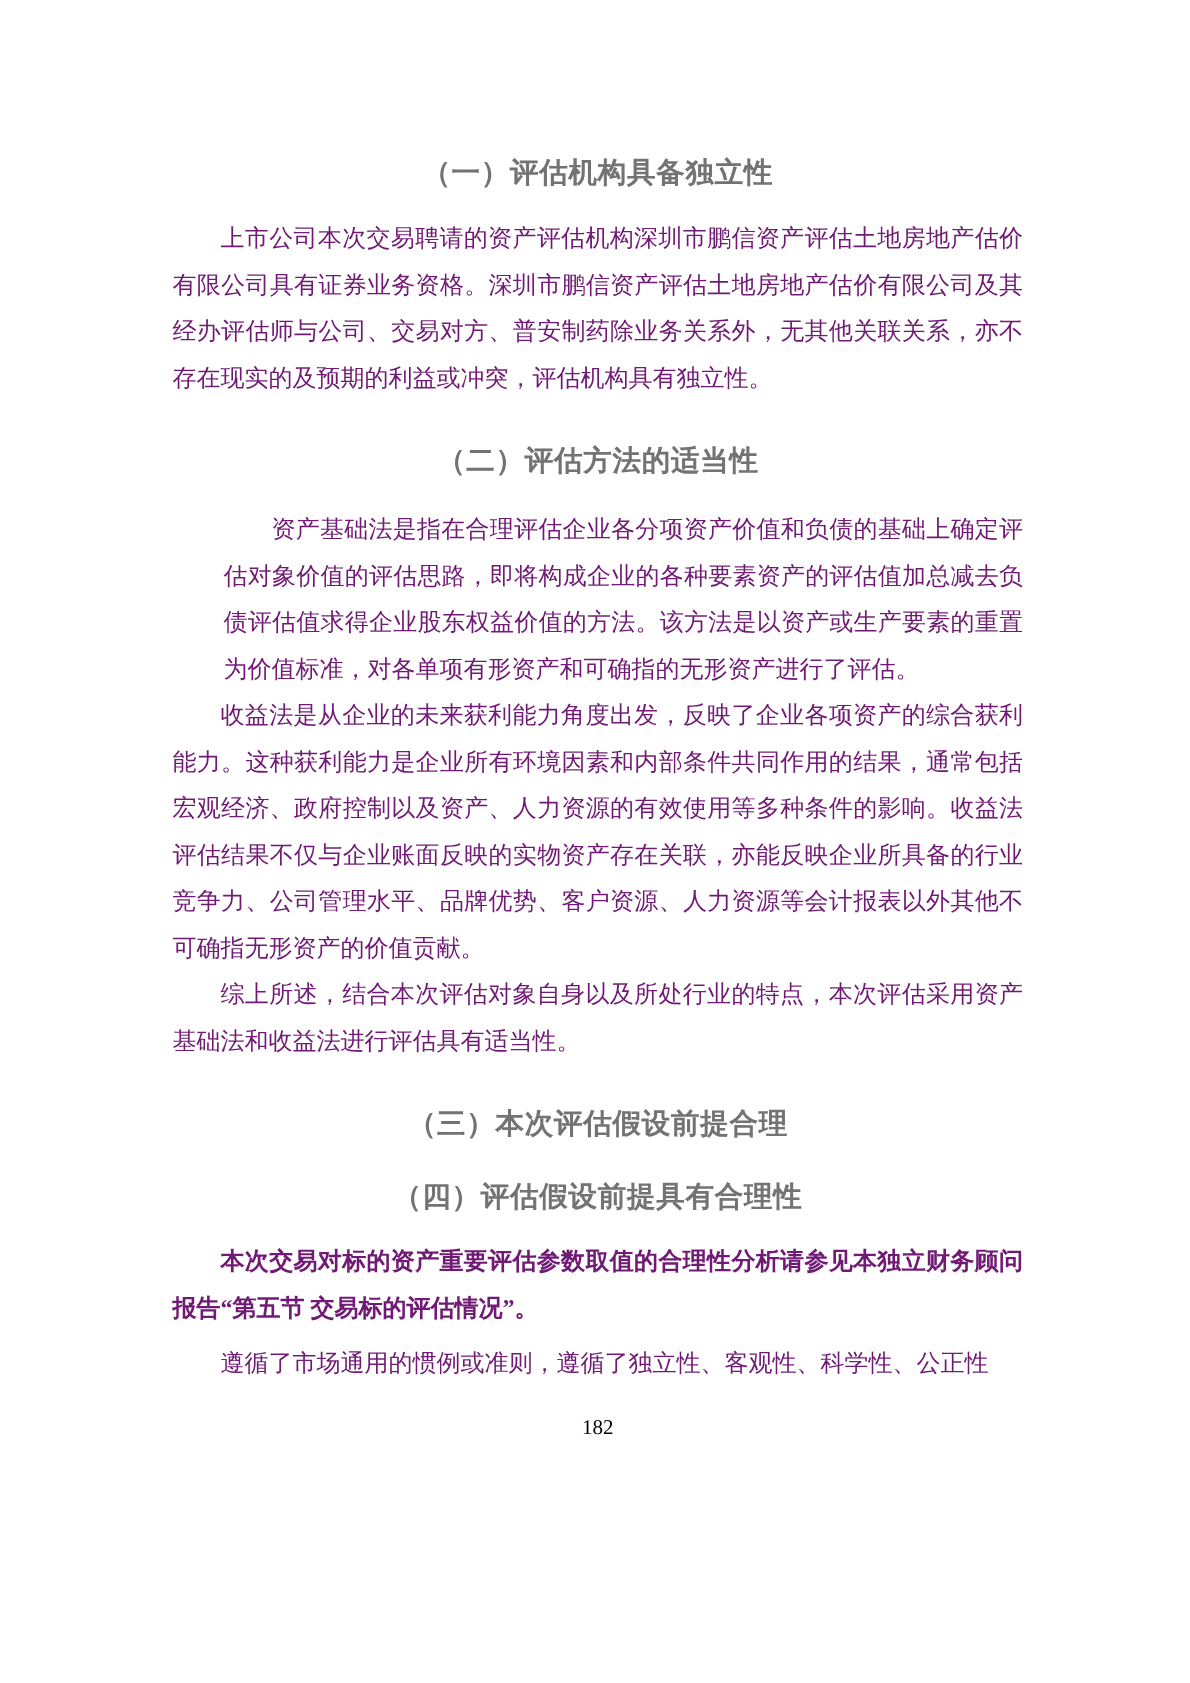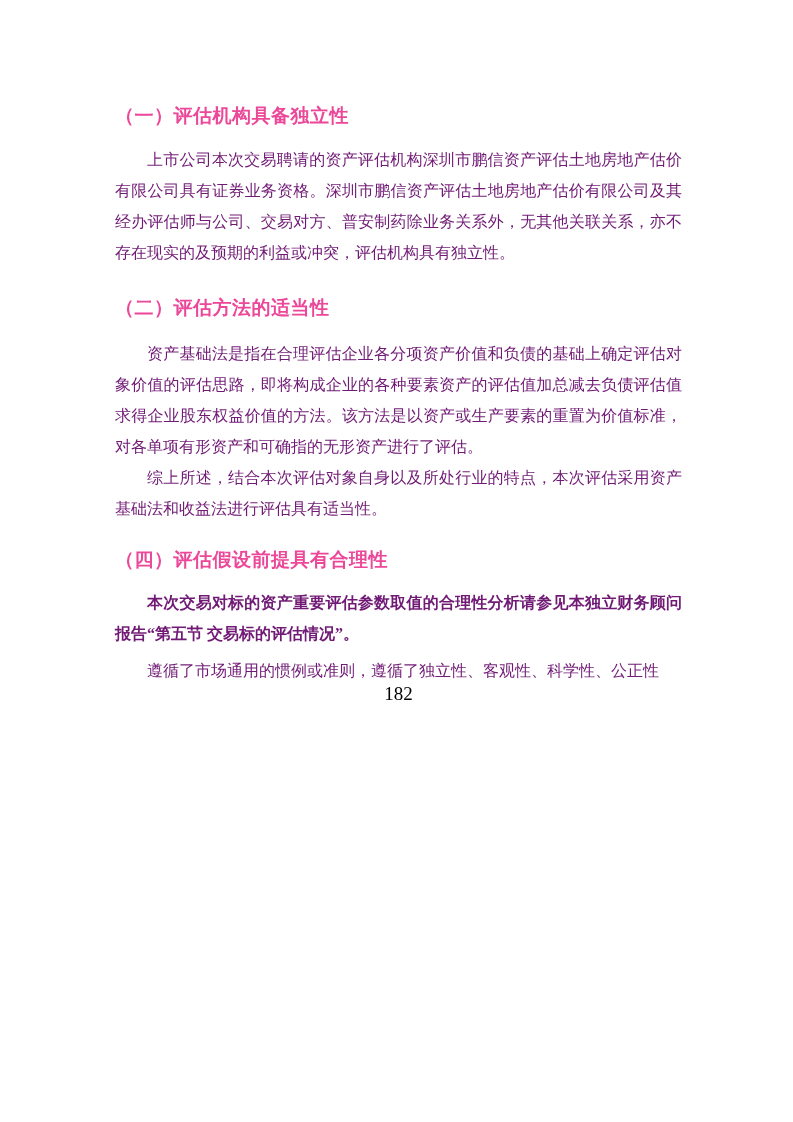--- a/index.html
+++ b/index.html
@@ -21,66 +21,69 @@
     top: 0;
     width: 567px;
   }
   .section-heading {
     font-family: "Liberation Sans", sans-serif;
     font-weight: 700;
     font-size: 19px;
     line-height: 27px;
     letter-spacing: 0.5px;
     margin: 0;
-    color: #ec4899;
+    color: #737373;
+    text-align: center;
   }
   .body-para {
     font-family: "Liberation Serif", serif;
     font-size: 16px;
     line-height: 31px;
     text-align: justify;
     text-indent: 32px;
     margin: 0;
     color: #701a75;
     word-break: break-all;
   }
   
   .h-1 { margin-top: 102px; }
   .p-1 { margin-top: 15px; }
   .h-2 { margin-top: 26px; }
-  .p-2 { margin-top: 17px; }
+  .p-2 { margin-top: 17px; margin-left: 34px; }
   .p-3 { margin-top: 0; }
   .p-4 { margin-top: 0; }
   .h-3 { margin-top: 26px; }
   .p-5 { margin-top: 9px; }
   .h-4 { margin-top: 22px; }
   .p-6 { margin-top: 14px; font-weight: bold; }
   .p-7 { margin-top: 6px; }
   .page-number {
     font-family: "Liberation Serif", serif;
-    font-size: 19px;
+    font-size: 14px;
     line-height: 16px;
     text-align: center;
-    margin-top: 0;
+    margin-top: 20px;
     color: #000000;
   }
 </style>
 </head>
 <body>
 
 <div class="page">
   <div class="content">
 
     <h2 class="section-heading h-1">（一）评估机构具备独立性</h2>
     <p class="body-para p-1">上市公司本次交易聘请的资产评估机构深圳市鹏信资产评估土地房地产估价有限公司具有证券业务资格。深圳市鹏信资产评估土地房地产估价有限公司及其经办评估师与公司、交易对方、普安制药除业务关系外，无其他关联关系，亦不存在现实的及预期的利益或冲突，评估机构具有独立性。</p>
 
     <h2 class="section-heading h-2">（二）评估方法的适当性</h2>
     <p class="body-para p-2">资产基础法是指在合理评估企业各分项资产价值和负债的基础上确定评估对象价值的评估思路，即将构成企业的各种要素资产的评估值加总减去负债评估值求得企业股东权益价值的方法。该方法是以资产或生产要素的重置为价值标准，对各单项有形资产和可确指的无形资产进行了评估。</p>
+    <p class="body-para p-3">收益法是从企业的未来获利能力角度出发，反映了企业各项资产的综合获利能力。这种获利能力是企业所有环境因素和内部条件共同作用的结果，通常包括宏观经济、政府控制以及资产、人力资源的有效使用等多种条件的影响。收益法评估结果不仅与企业账面反映的实物资产存在关联，亦能反映企业所具备的行业竞争力、公司管理水平、品牌优势、客户资源、人力资源等会计报表以外其他不可确指无形资产的价值贡献。</p>
     <p class="body-para p-4">综上所述，结合本次评估对象自身以及所处行业的特点，本次评估采用资产基础法和收益法进行评估具有适当性。</p>
 
+    <h2 class="section-heading h-3">（三）本次评估假设前提合理</h2>
 
     <h2 class="section-heading h-4">（四）评估假设前提具有合理性</h2>
     <p class="body-para p-6">本次交易对标的资产重要评估参数取值的合理性分析请参见本独立财务顾问报告“第五节 交易标的评估情况”。</p>
     <p class="body-para p-7">遵循了市场通用的惯例或准则，遵循了独立性、客观性、科学性、公正性</p>
 
     <div class="page-number">182</div>
   </div>
 </div>
 
 </body></html>

